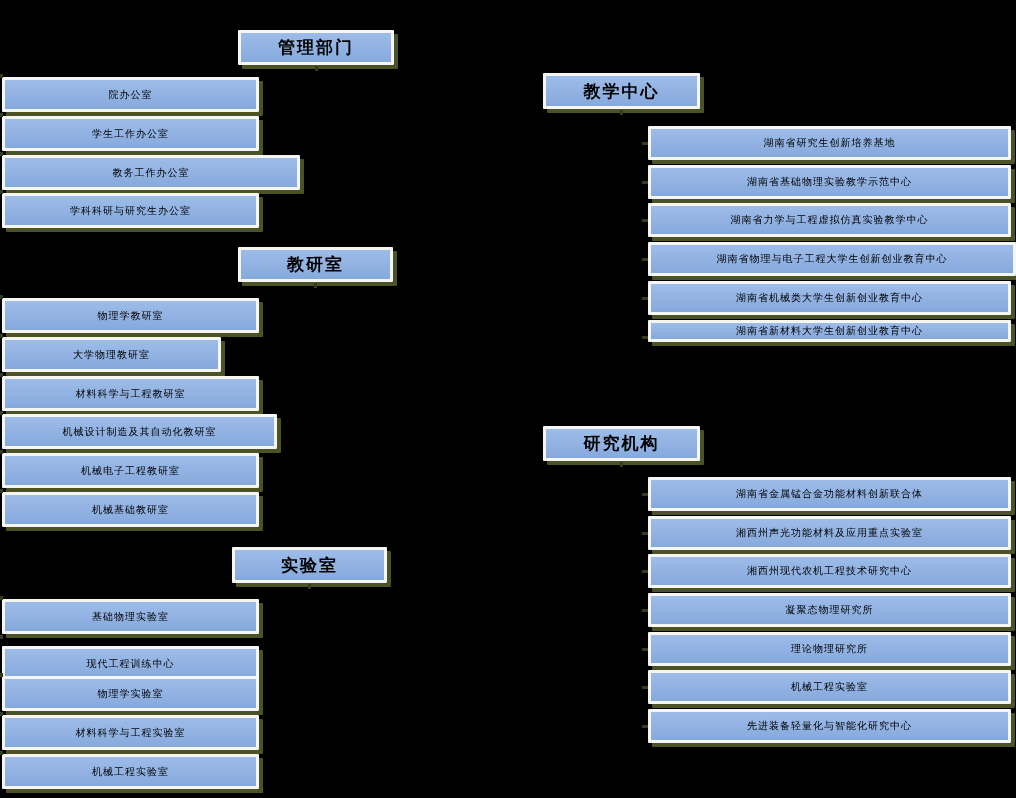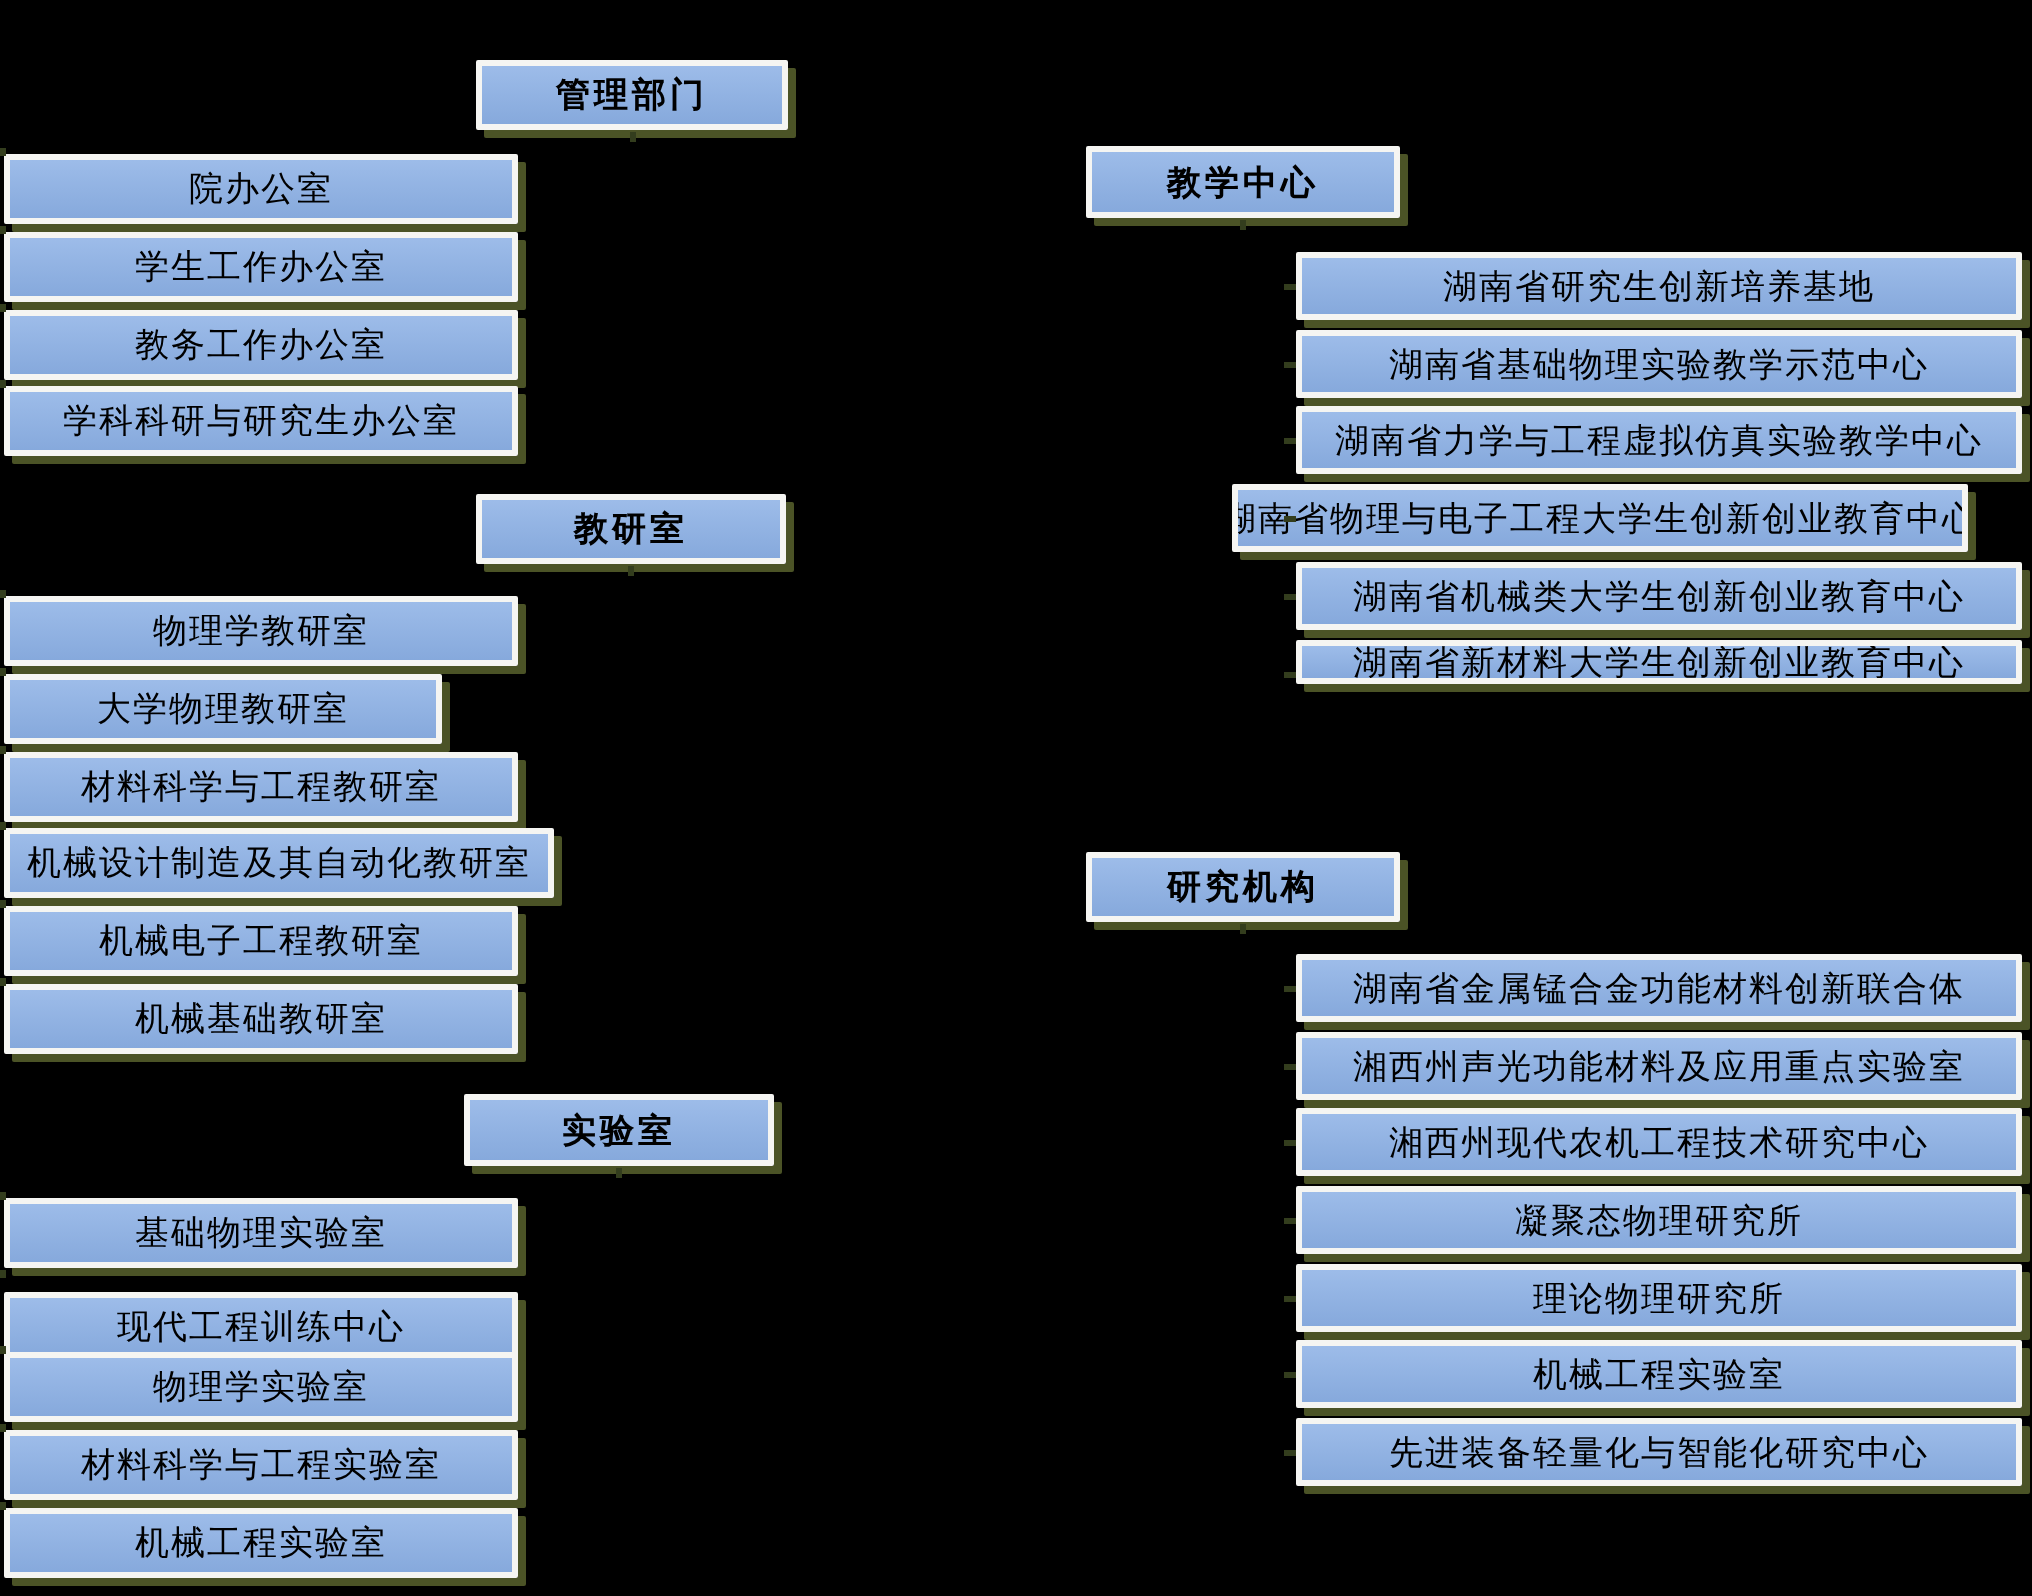--- a/index.html
+++ b/index.html
@@ -13,32 +13,32 @@
     position:absolute;box-sizing:border-box;
     background:linear-gradient(180deg,var(--fill-top,#9dbce9) 0%,var(--fill-bottom,#86a9dc) 100%);
     border:3px solid var(--border,#f5f5f2);
     border-radius:1px;
     box-shadow:4px 4px 0 var(--shadow,#4b5326);
     display:flex;align-items:center;justify-content:center;
     color:var(--text,#000);
     white-space:nowrap;overflow:hidden;
   }
   .hdr{font-weight:bold;font-size:17px;letter-spacing:2px;}
-  .item{font-size:17px;letter-spacing:1px;}
+  .item{font-size:10px;letter-spacing:1px;}
   .tick{position:absolute;background:#333d1d;}
 </style>
 </head>
 <body>
 
 <div class="box hdr" style="left:238px;top:30px;width:156px;height:35px">管理部门</div>
 <div class="tick" style="left:315px;top:66px;width:3px;height:5px"></div>
 
 <div class="box item" style="left:2px;top:77px;width:257px;height:35px">院办公室</div>
 <div class="box item" style="left:2px;top:116px;width:257px;height:35px">学生工作办公室</div>
-<div class="box item" style="left:2px;top:155px;width:257px;height:35px">教务工作办公室</div>
+<div class="box item" style="left:2px;top:155px;width:298px;height:35px">教务工作办公室</div>
 <div class="box item" style="left:2px;top:193px;width:257px;height:35px">学科科研与研究生办公室</div>
 <div class="tick" style="left:0;top:74px;width:3px;height:4px"></div>
 <div class="tick" style="left:0;top:113px;width:3px;height:4px"></div>
 <div class="tick" style="left:0;top:152px;width:3px;height:4px"></div>
 <div class="tick" style="left:0;top:190px;width:3px;height:4px"></div>
 
 <div class="box hdr" style="left:238px;top:247px;width:155px;height:35px">教研室</div>
 <div class="tick" style="left:314px;top:283px;width:3px;height:5px"></div>
 
 <div class="box item" style="left:2px;top:298px;width:257px;height:35px">物理学教研室</div>
@@ -67,21 +67,21 @@
 <div class="tick" style="left:0;top:673px;width:3px;height:4px"></div>
 <div class="tick" style="left:0;top:712px;width:3px;height:4px"></div>
 <div class="tick" style="left:0;top:751px;width:3px;height:4px"></div>
 
 <div class="box hdr" style="left:543px;top:73px;width:157px;height:36px">教学中心</div>
 <div class="tick" style="left:620px;top:110px;width:3px;height:5px"></div>
 
 <div class="box item" style="left:648px;top:126px;width:363px;height:34px">湖南省研究生创新培养基地</div>
 <div class="box item" style="left:648px;top:165px;width:363px;height:34px">湖南省基础物理实验教学示范中心</div>
 <div class="box item" style="left:648px;top:203px;width:363px;height:34px">湖南省力学与工程虚拟仿真实验教学中心</div>
-<div class="box item" style="left:616px;top:242px;width:368px;height:34px">湖南省物理与电子工程大学生创新创业教育中心</div>
+<div class="box item" style="left:648px;top:242px;width:368px;height:34px">湖南省物理与电子工程大学生创新创业教育中心</div>
 <div class="box item" style="left:648px;top:281px;width:363px;height:34px">湖南省机械类大学生创新创业教育中心</div>
 <div class="box item" style="left:648px;top:320px;width:363px;height:22px">湖南省新材料大学生创新创业教育中心</div>
 <div class="tick" style="left:642px;top:142px;width:6px;height:3px"></div>
 <div class="tick" style="left:642px;top:181px;width:6px;height:3px"></div>
 <div class="tick" style="left:642px;top:219px;width:6px;height:3px"></div>
 <div class="tick" style="left:642px;top:258px;width:6px;height:3px"></div>
 <div class="tick" style="left:642px;top:297px;width:6px;height:3px"></div>
 <div class="tick" style="left:642px;top:336px;width:6px;height:3px"></div>
 
 <div class="box hdr" style="left:543px;top:426px;width:157px;height:35px">研究机构</div>

